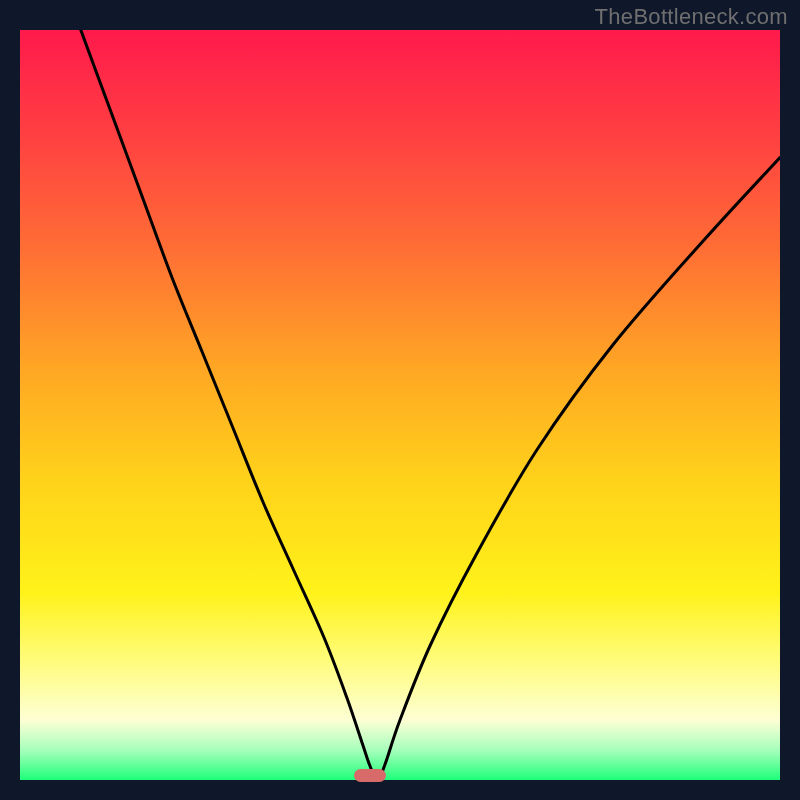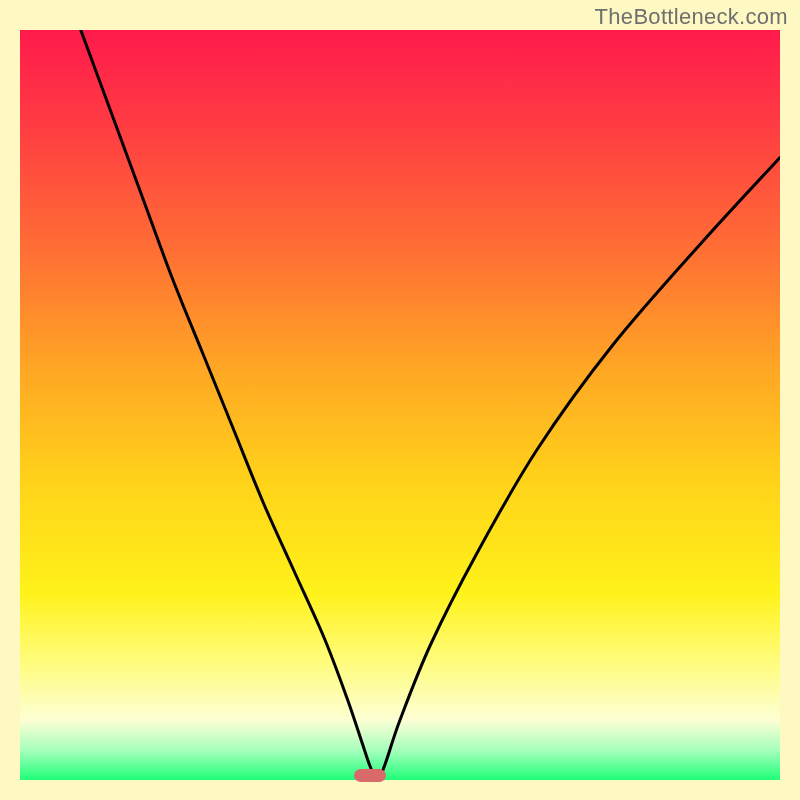--- a/index.html
+++ b/index.html
@@ -8,21 +8,21 @@
     width: 800px;
     height: 800px;
     background: #000;
     overflow: hidden;
     font-family: Arial, Helvetica, sans-serif;
   }
   .frame {
     position: relative;
     width: 800px;
     height: 800px;
-    background: #fef9c3;
+    background: #0f172a;
   }
   .watermark {
     position: absolute;
     top: 4px;
     right: 12px;
     color: #6f6f6f;
     font-size: 22px;
     font-weight: 500;
     letter-spacing: 0.3px;
     user-select: none;

